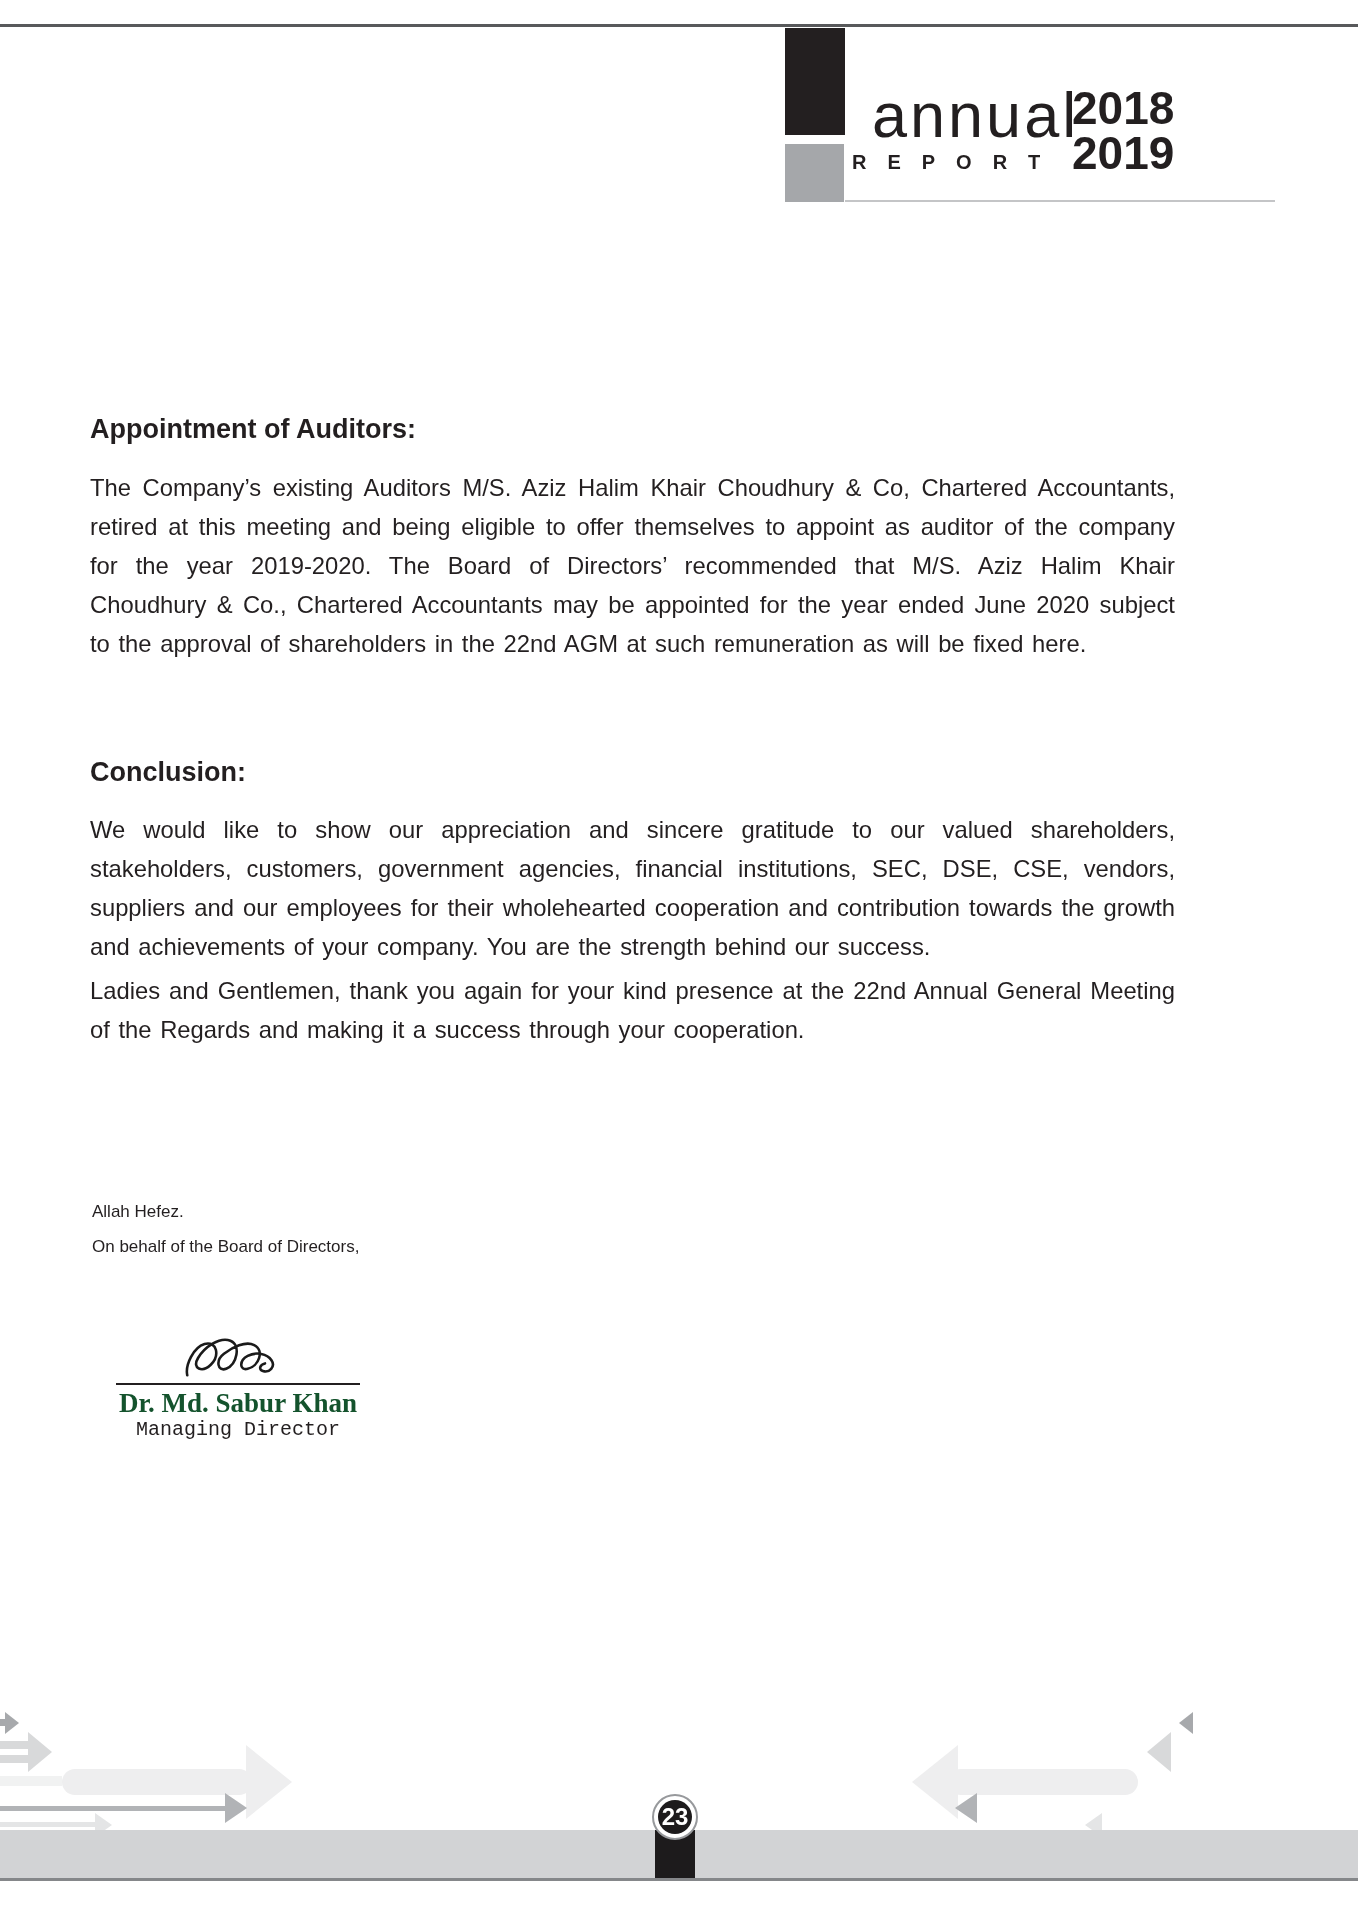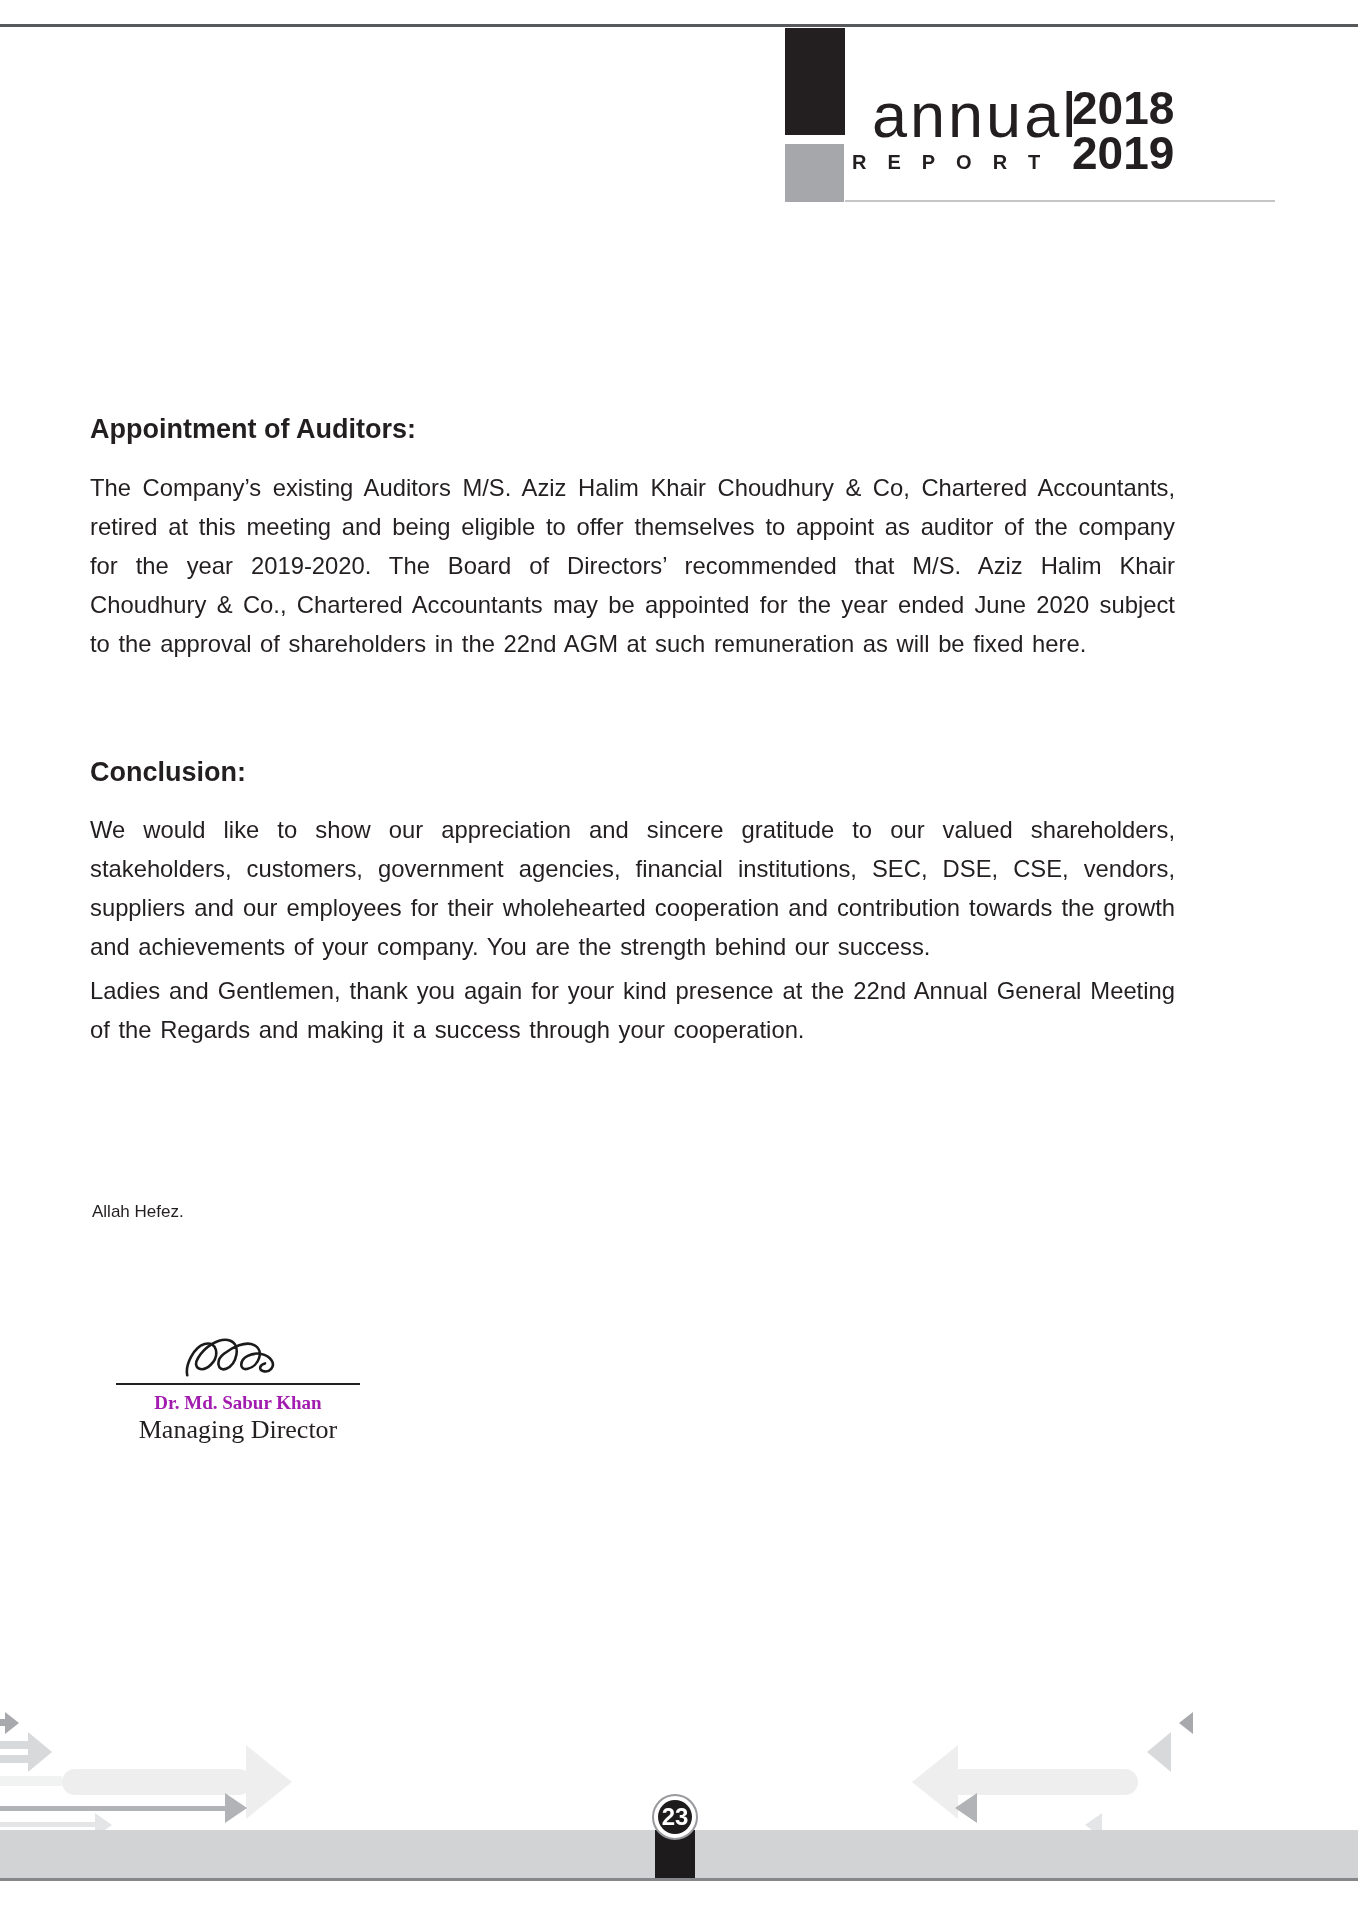--- a/index.html
+++ b/index.html
@@ -26,23 +26,23 @@
   #h1{top:414px;}
   #p1{top:468px;}
   #h2{top:757px;}
   #p2{top:810px;}
   #p3{top:971px;}
   #signoff{position:absolute;left:92px;top:1194px;font-size:17px;line-height:35px;color:#231f20;}
   
   #sigblock{position:absolute;left:116px;top:1334px;width:244px;text-align:center;}
   #sig-scribble{display:block;margin:0 auto;}
   .sig-rule{border-top:2px solid #231f20;margin-top:1px;}
-  .sig-name{font-family:"Liberation Serif",serif;font-weight:700;font-size:19px;
-    line-height:30px;margin-top:3px;white-space:nowrap;color:#a21caf;}
-  .sig-title{font-family:Liberation Serif, serif;font-size:26px;line-height:23px;color:#231f20;}
+  .sig-name{font-family:"Liberation Serif",serif;font-weight:700;font-size:27px;
+    line-height:30px;margin-top:3px;white-space:nowrap;color:#14532d;}
+  .sig-title{font-family:Liberation Mono, monospace;font-size:20px;line-height:23px;color:#231f20;}
   
   .shaft,.stripe{position:absolute;}
   .head{position:absolute;width:0;height:0;border-style:solid;border-color:transparent;}
   .arrow{position:absolute;z-index:1;}
   
   #la-shaft{left:-20px;top:1719px;width:26px;height:7px;background:#a7a9ac;}
   #la-head{left:5px;top:1712px;border-width:11px 0 11px 14px;border-left-color:#a7a9ac;}
   #lb-shaft{left:-30px;top:1741px;width:58px;height:22px;background:#d8d9da;}
   #lb-stripe{left:-30px;top:1749px;width:58px;height:6px;background:#ffffff;}
   #lb-head{left:28px;top:1732px;border-width:20px 0 20px 24px;border-left-color:#d8d9da;}
@@ -94,20 +94,21 @@
 
   <div id="h1" class="heading">Appointment of Auditors:</div>
   <div id="p1" class="para">The Company’s existing Auditors M/S. Aziz Halim Khair Choudhury &amp; Co, Chartered Accountants, retired at this meeting and being eligible to offer themselves to appoint as auditor of the company for the year 2019-2020. The Board of Directors’ recommended that M/S. Aziz Halim Khair Choudhury  &amp; Co., Chartered Accountants may be appointed for the year ended June 2020 subject to the approval of shareholders in the 22nd  AGM at such remuneration as will be fixed here.</div>
 
   <div id="h2" class="heading">Conclusion:</div>
   <div id="p2" class="para">We would like to show our appreciation and sincere gratitude to our valued shareholders, stakeholders, customers, government agencies, financial institutions, SEC, DSE, CSE, vendors, suppliers and our employees for their wholehearted cooperation and contribution towards the growth and achievements of your company. You are the strength behind our success.</div>
   <div id="p3" class="para">Ladies and Gentlemen, thank you again for your kind presence at the 22nd Annual General Meeting of the Regards and making it a success through your cooperation.</div>
 
   <div id="signoff">
     <div>Allah Hefez.</div>
+    <div>On behalf of the Board of Directors,</div>
   </div>
 
   <div id="sigblock">
     <svg id="sig-scribble" width="108" height="48" viewBox="0 0 100 44" fill="none">
       <path d="M3 38 C1 28 9 12 19 9 C31 6 33 20 25 28 C17 36 7 32 13 22
                C19 12 33 2 43 6 C53 10 49 28 39 32 C31 35 29 24 37 18
                C45 12 57 6 65 10 C75 15 69 30 59 32 C51 34 51 24 59 20
                C67 16 77 18 81 24 C85 30 79 36 73 34 C69 33 70 28 75 27" stroke="#1a1a1a" stroke-width="2.4" stroke-linecap="round" fill="none"></path>
     </svg>
     <div class="sig-rule"></div>

